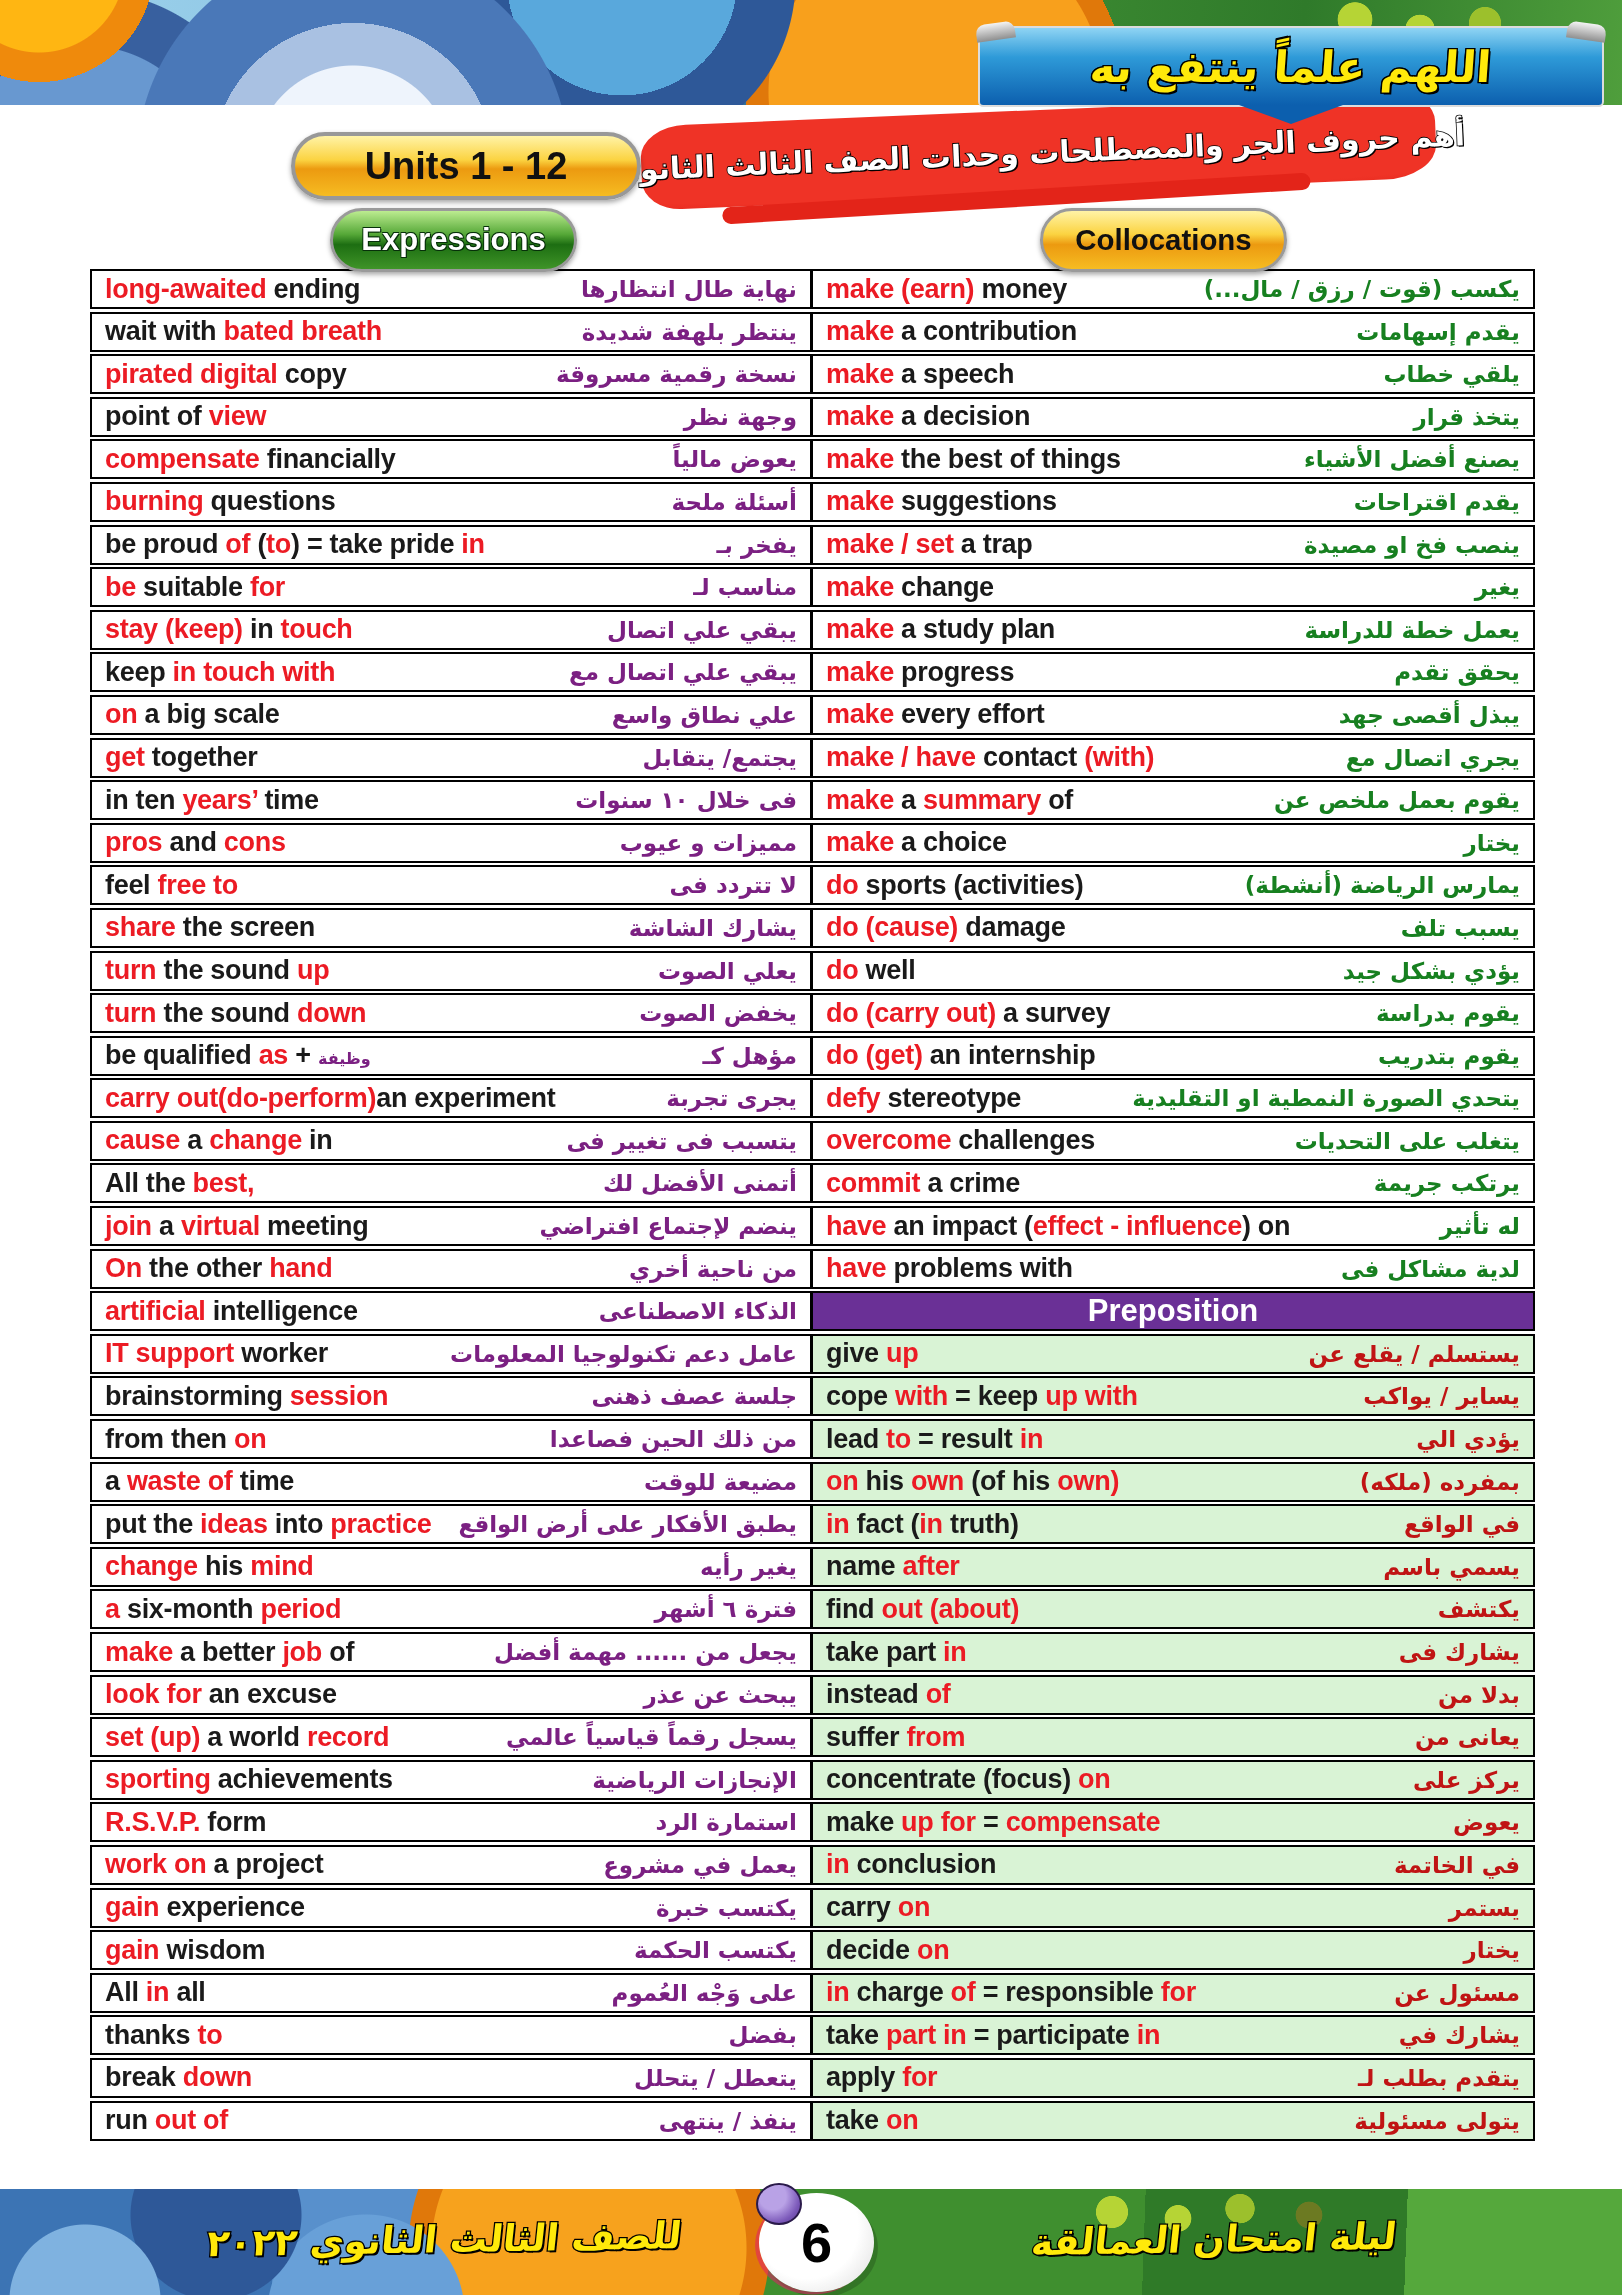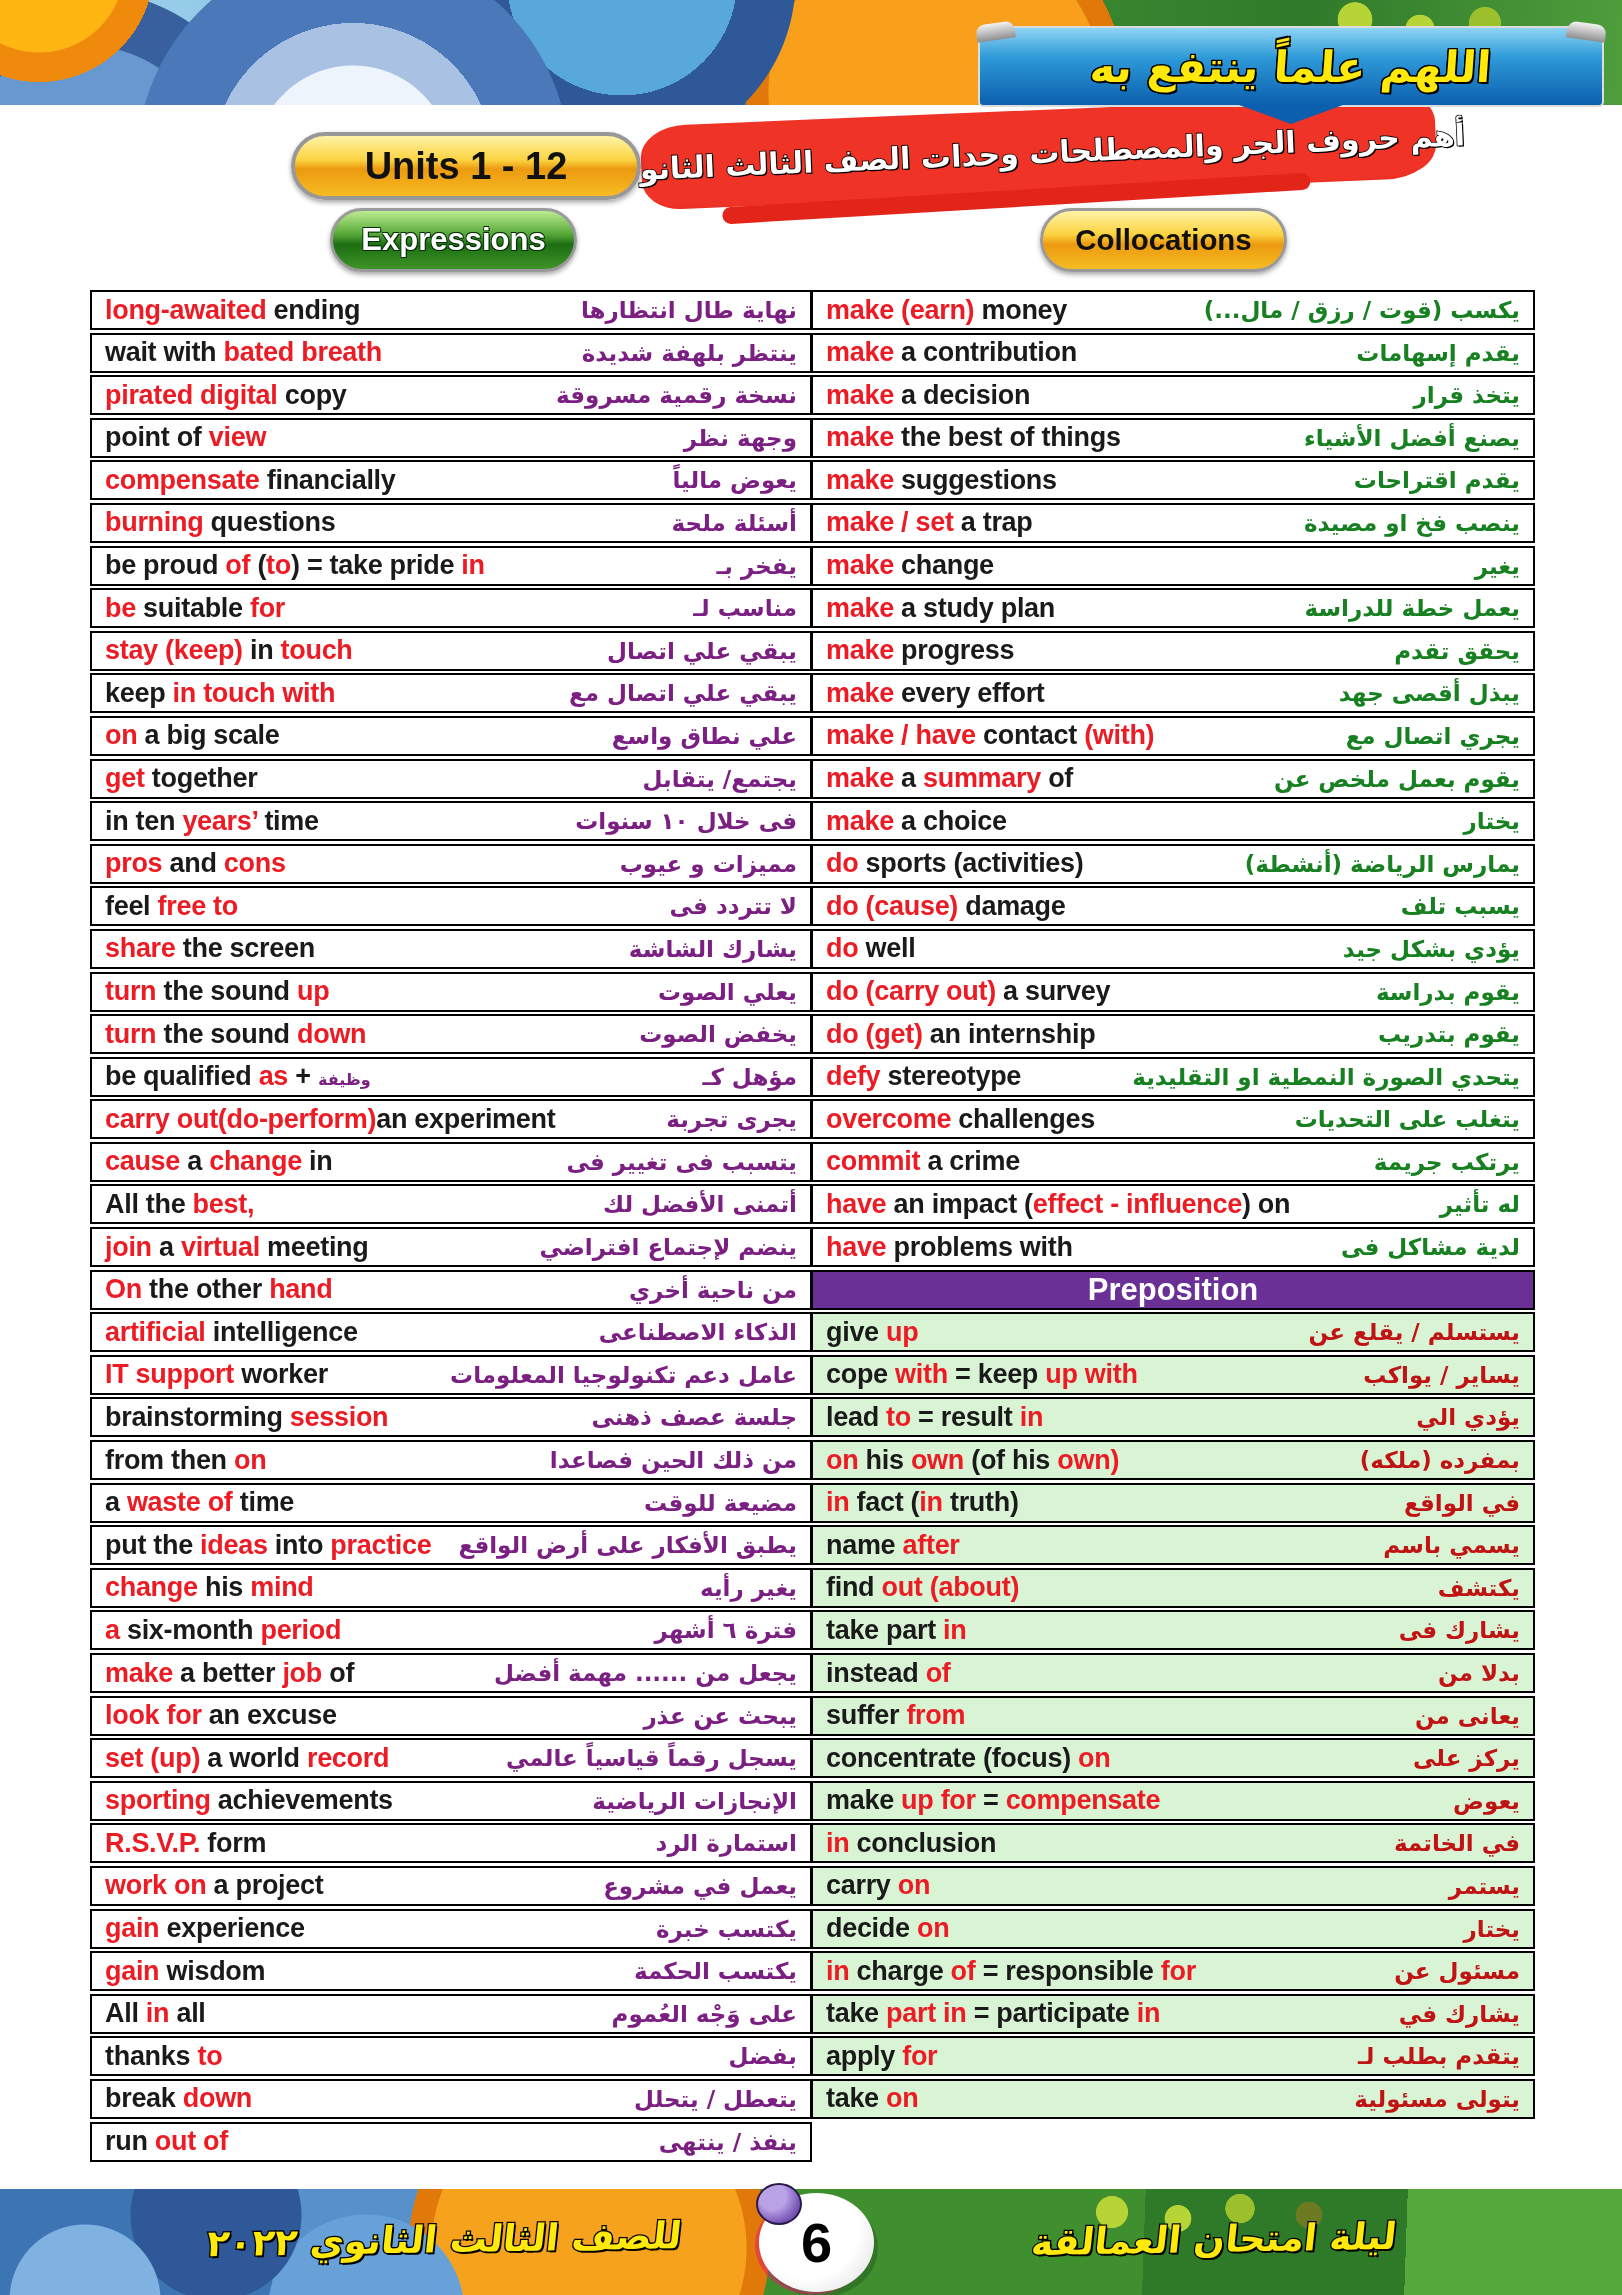--- a/index.html
+++ b/index.html
@@ -58,21 +58,21 @@
     background:linear-gradient(180deg,#bcec90 0%,#56a838 40%,#1d6e12 58%,#3f9428 100%);}
   #expressions-pill span{font:700 31px "Liberation Sans",sans-serif;color:#fff;
     text-shadow:1.3px 1.3px 0 #07300a,-0.7px -0.7px 0 #07300a,0.7px -0.7px 0 #07300a,-0.7px 0.7px 0 #07300a;}
   #collocations-pill{left:1040px;
     background:linear-gradient(180deg,#fff3a6 0%,#fbd341 40%,#ec9a10 58%,#f6bc22 100%);}
   #collocations-pill span{font:700 29.4px "Liberation Sans",sans-serif;color:#111;}
 
   
   :root{--red:#ec1b24;--blk:#1a1a1a;--purple:#7b2082;--green:#178020;
         --dred:#c01414;--prep-bg:#d9f3d5;--prep-hdr:#6a3096;}
-  .col{position:absolute;top:290px;}
+  .col{position:absolute;top:269px;}
   #left-col{left:90px;width:722px;}
   #right-col{left:811px;width:724px;}
   .trow{box-sizing:border-box;height:40px;margin-bottom:2.6px;border:2.6px solid #000;background:#fff;
         display:flex;align-items:center;justify-content:space-between;padding:0 13px;}
   .en{font:700 27px "Liberation Sans",sans-serif;white-space:pre;letter-spacing:-0.3px;}
   .seg-r{color:var(--red);} .seg-b{color:var(--blk);}
   .seg-p{color:var(--purple);font-family:"DejaVu Sans",sans-serif;font-size:16px;}
   .ar{font:700 23px "DejaVu Sans",sans-serif;white-space:nowrap;}
   .ar-purple{color:var(--purple);} .ar-green{color:var(--green);} .ar-dred{color:var(--dred);}
   .prep{background:var(--prep-bg);}
@@ -311,20 +311,24 @@
 <div class="col" id="right-col">
     <div class="trow">
       <span class="en"><span class="seg-r">make (earn)</span><span class="seg-b"> money</span></span>
       <span class="ar ar-green" dir="rtl">يكسب (قوت / رزق / مال...)</span>
     </div>
     <div class="trow">
       <span class="en"><span class="seg-r">make</span><span class="seg-b"> a contribution</span></span>
       <span class="ar ar-green" dir="rtl">يقدم إسهامات</span>
     </div>
     <div class="trow">
+      <span class="en"><span class="seg-r">make</span><span class="seg-b"> a speech</span></span>
+      <span class="ar ar-green" dir="rtl">يلقي خطاب</span>
+    </div>
+    <div class="trow">
       <span class="en"><span class="seg-r">make</span><span class="seg-b"> a decision</span></span>
       <span class="ar ar-green" dir="rtl">يتخذ قرار</span>
     </div>
     <div class="trow">
       <span class="en"><span class="seg-r">make</span><span class="seg-b"> the best of things</span></span>
       <span class="ar ar-green" dir="rtl">يصنع أفضل الأشياء</span>
     </div>
     <div class="trow">
       <span class="en"><span class="seg-r">make</span><span class="seg-b"> suggestions</span></span>
       <span class="ar ar-green" dir="rtl">يقدم اقتراحات</span>

